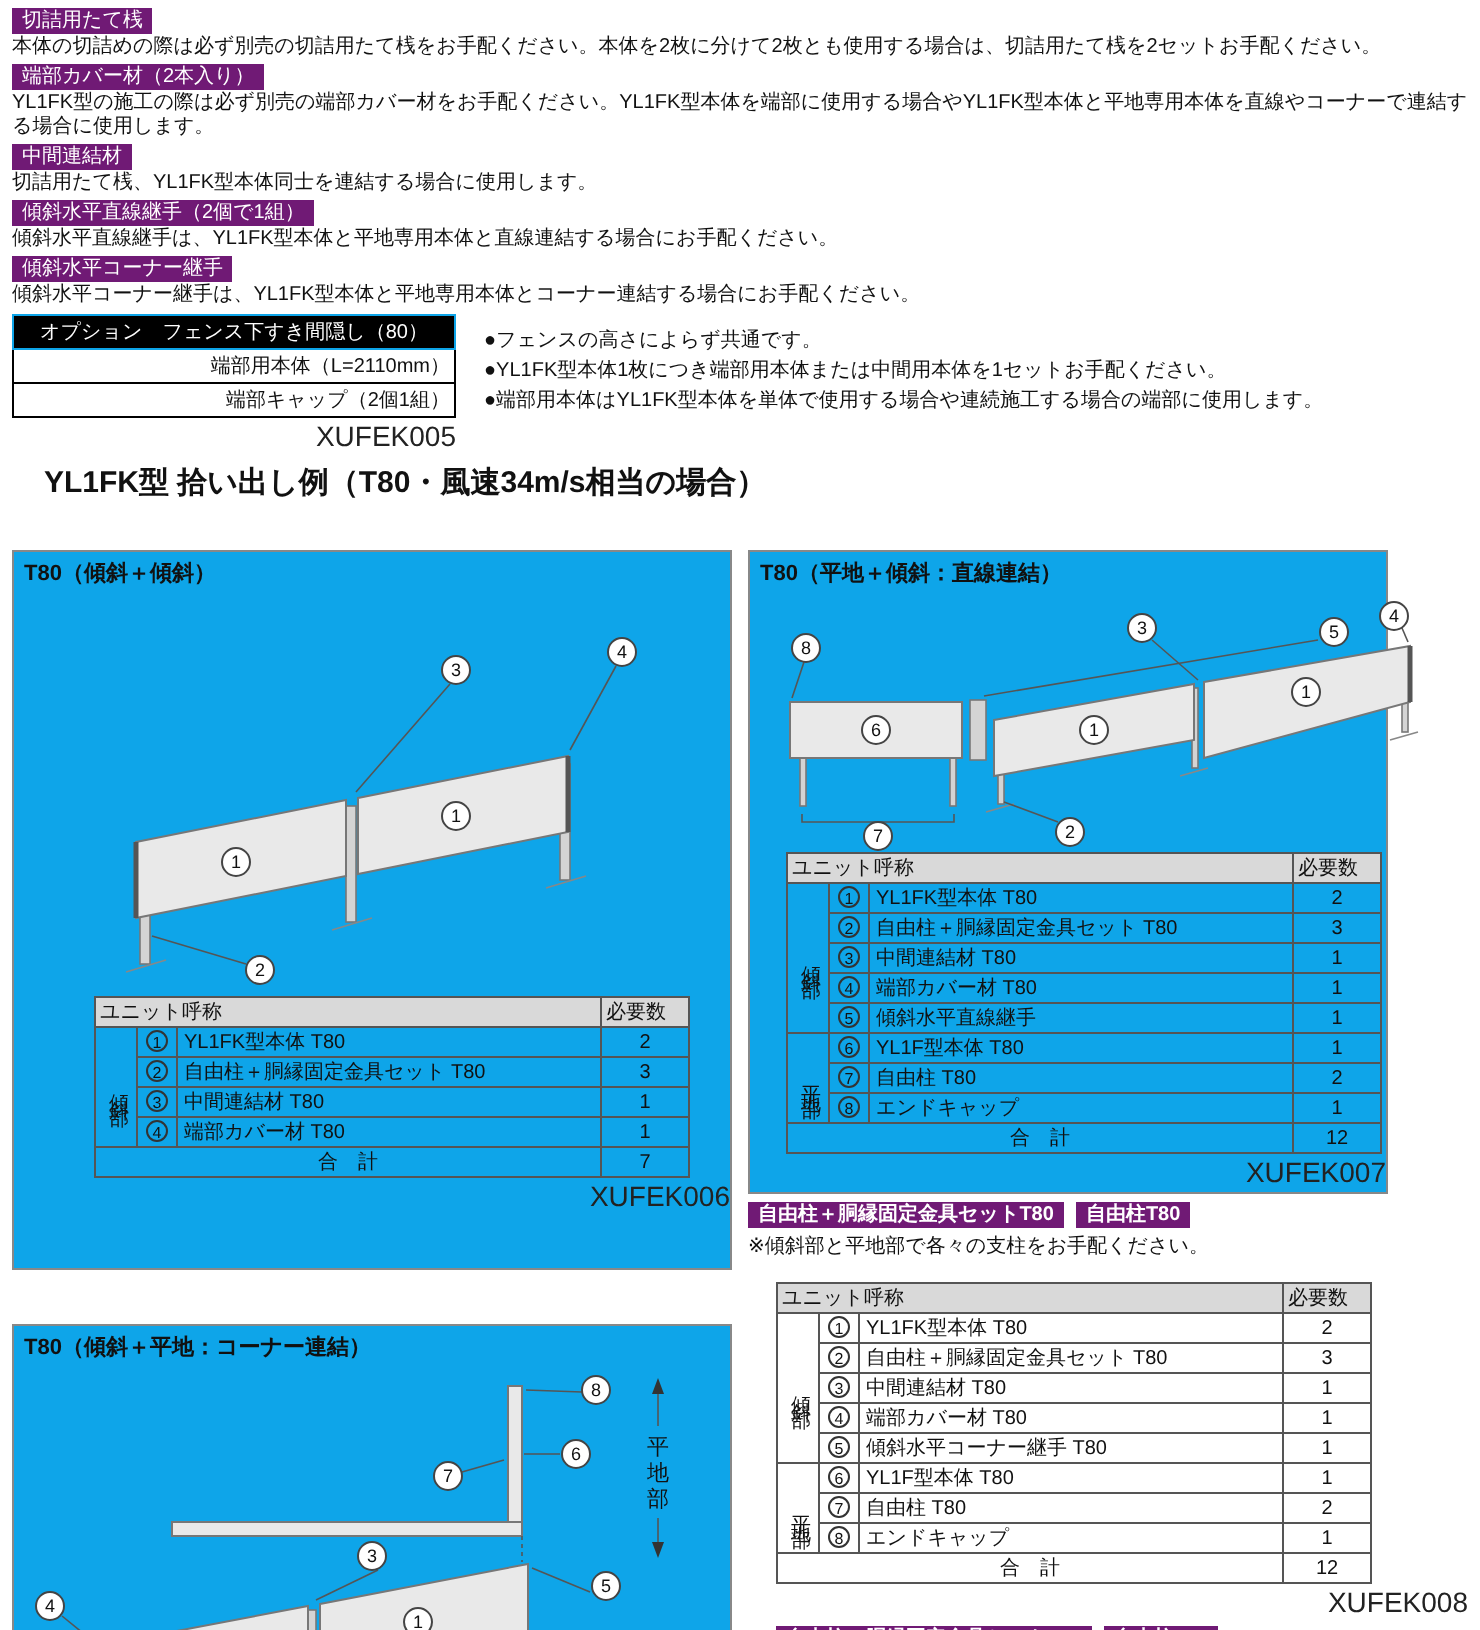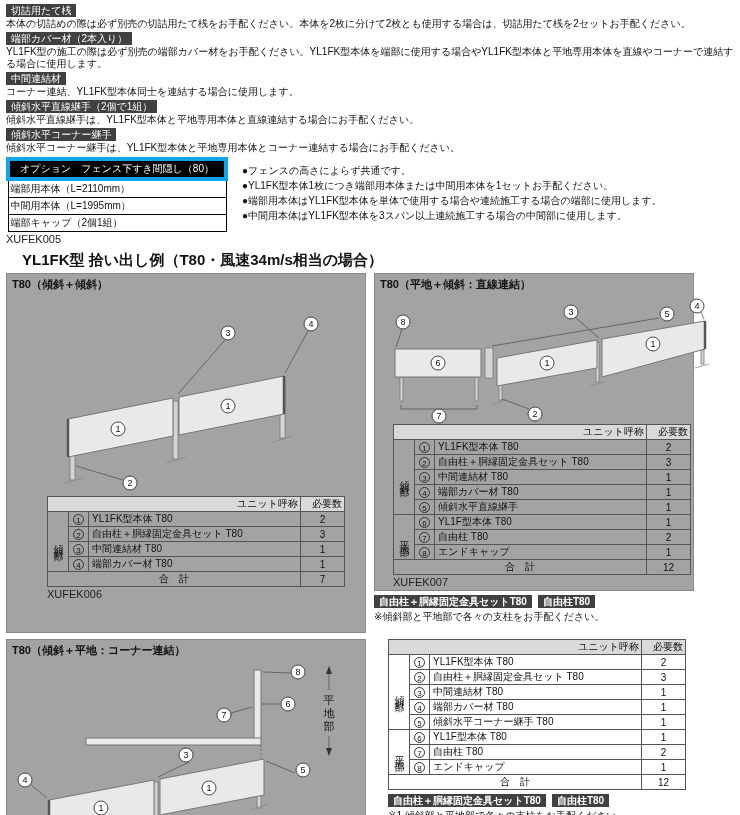--- a/index.html
+++ b/index.html
@@ -3,50 +3,50 @@
 <meta charset="utf-8">
 <style>
   * { box-sizing: border-box; }
   body { margin:0; background:#fff; }
   .page {
     width:740px; height:815px; padding:4px 6px; overflow:hidden;
     font-family:"Liberation Sans","DejaVu Sans",sans-serif;
     color:#111; background:#fff; font-size:10px;
   }
   .tag {
-    display:inline-block; background:#404040; color:#fff;
+    display:inline-block; background:#701a75; color:#fff;
     font-size:10px; line-height:13px; padding:0 5px; margin-right:6px;
   }
   .note-block { margin-bottom:2px; }
   .note-text { margin:1px 0 1px; font-size:10px; line-height:12px; }
 
   .option-row { display:flex; gap:14px; margin-top:3px; }
   .option-table { border-collapse:collapse; width:222px; font-size:10px; }
-  .option-table th { background:#000; color:#fff; font-weight:normal; padding:1px 2px; border:4px solid #0ea5e9; }
-  .option-table td { border:1px solid #000; text-align:left; padding:1px 2px; height:13px; }
-  .code { font-size:11px; color:#222; margin-top:1px; }
+  .option-table th { background:#000; color:#fff; font-weight:normal; padding:1px 2px; border:1px solid #0ea5e9; }
+  .option-table td { border:1px solid #000; text-align:right; padding:1px 2px; height:13px; }
+  .code { font-size:14px; color:#222; margin-top:1px;text-align:right; }
 
   .bullets { list-style:none; margin:6px 0 0; padding:0; font-size:10px; line-height:15px; }
 
   .section-title { font-size:15px; font-weight:bold; margin:6px 16px 3px; }
 
   .row { display:flex; gap:8px; align-items:flex-start; }
   .row1 { margin-bottom:6px; }
-  .box { border:1px solid #888; background:#a3a3a3; position:relative; }
+  .box { border:1px solid #888; background:#0ea5e9; position:relative;margin-top:21px; }
   .box1 { width:360px; height:360px; }
   .box2 { width:320px; }
   .box3 { width:360px; height:218px; }
   .box-title { font-size:11px; font-weight:bold; padding:3px 5px 0; }
   .box1 .table-wrap { margin:4px 0 0 40px; }
   .box1 .code { margin-left:40px; }
   .box2 .table-wrap { margin:0 0 0 18px; }
   .box2 .code { margin:1px 0 2px 18px; }
 
   .unit-table { border-collapse:collapse; font-size:10px; }
-  .unit-table th { background:#d9d9d9; font-weight:normal; border:1px solid #555; padding:0 2px; height:15px; text-align:right; }
+  .unit-table th { background:#d9d9d9; font-weight:normal; border:1px solid #555; padding:0 2px; height:15px; text-align:left; }
   .unit-table td { border:1px solid #555; padding:0 3px; height:15px; }
   .group-cell { writing-mode:vertical-rl; text-orientation:upright; letter-spacing:3px; width:16px; text-align:center; padding:2px 0; }
   .no-cell { width:20px; text-align:center; padding:0 1px; }
   .name-cell { width:212px; }
   .qty-cell { width:44px; text-align:center; }
   .total-row td { text-align:center; }
   .circ {
     display:inline-block; width:11px; height:11px; border:1px solid #333;
     border-radius:50%; font-size:8px; line-height:11px; text-align:center;
   }
@@ -76,21 +76,21 @@
     <div class="note-block">
       <span class="tag">切詰用たて桟</span>
       <p class="note-text">本体の切詰めの際は必ず別売の切詰用たて桟をお手配ください。本体を2枚に分けて2枚とも使用する場合は、切詰用たて桟を2セットお手配ください。</p>
     </div>
     <div class="note-block">
       <span class="tag">端部カバー材（2本入り）</span>
       <p class="note-text">YL1FK型の施工の際は必ず別売の端部カバー材をお手配ください。YL1FK型本体を端部に使用する場合やYL1FK型本体と平地専用本体を直線やコーナーで連結する場合に使用します。</p>
     </div>
     <div class="note-block">
       <span class="tag">中間連結材</span>
-      <p class="note-text">コーナー連結、YL1FK型本体同士を連結する場合に使用します。</p>
+      <p class="note-text">切詰用たて桟、YL1FK型本体同士を連結する場合に使用します。</p>
     </div>
     <div class="note-block">
       <span class="tag">傾斜水平直線継手（2個で1組）</span>
       <p class="note-text">傾斜水平直線継手は、YL1FK型本体と平地専用本体と直線連結する場合にお手配ください。</p>
     </div>
     <div class="note-block">
       <span class="tag">傾斜水平コーナー継手</span>
       <p class="note-text">傾斜水平コーナー継手は、YL1FK型本体と平地専用本体とコーナー連結する場合にお手配ください。</p>
     </div>
   </section>
@@ -99,34 +99,30 @@
     <div>
       <table class="option-table">
         <tbody>
             <tr>
               <th>オプション　フェンス下すき間隠し（80）</th>
             </tr>
         <tr>
               <td>端部用本体（L=2110mm）</td>
             </tr>
         <tr>
-              <td>中間用本体（L=1995mm）</td>
-            </tr>
-        <tr>
               <td>端部キャップ（2個1組）</td>
             </tr>
       </tbody>
         </table>
       <div class="code">XUFEK005</div>
     </div>
     <ul class="bullets">
       <li>●フェンスの高さによらず共通です。</li>
       <li>●YL1FK型本体1枚につき端部用本体または中間用本体を1セットお手配ください。</li>
       <li>●端部用本体はYL1FK型本体を単体で使用する場合や連続施工する場合の端部に使用します。</li>
-      <li>●中間用本体はYL1FK型本体を3スパン以上連続施工する場合の中間部に使用します。</li>
     </ul>
   </div>
 
   <h1 class="section-title">YL1FK型 拾い出し例（T80・風速34m/s相当の場合）</h1>
 
   <div class="row row1">
 
     <div class="box box1">
       <div class="box-title">T80（傾斜＋傾斜）</div>
       <svg class="diagram" width="346" height="198" viewBox="0 0 346 198">
@@ -450,20 +446,21 @@
                 <td class="name-cell">エンドキャップ</td>
                 <td class="qty-cell">1</td>
               </tr>
               <tr class="total-row">
                 <td colspan="3">合　計</td>
                 <td class="qty-cell">12</td>
               </tr>
             </tbody>
           </table>
         </div>
+      <div class="code">XUFEK008</div>
       <div class="tags-row">
         <span class="tag">自由柱＋胴縁固定金具セットT80</span><span class="tag">自由柱T80</span>
       </div>
       <p class="small-note">※1 傾斜部と平地部で各々の支柱をお手配ください。</p>
 
     </div>
   </div>
 
 </div>
 

